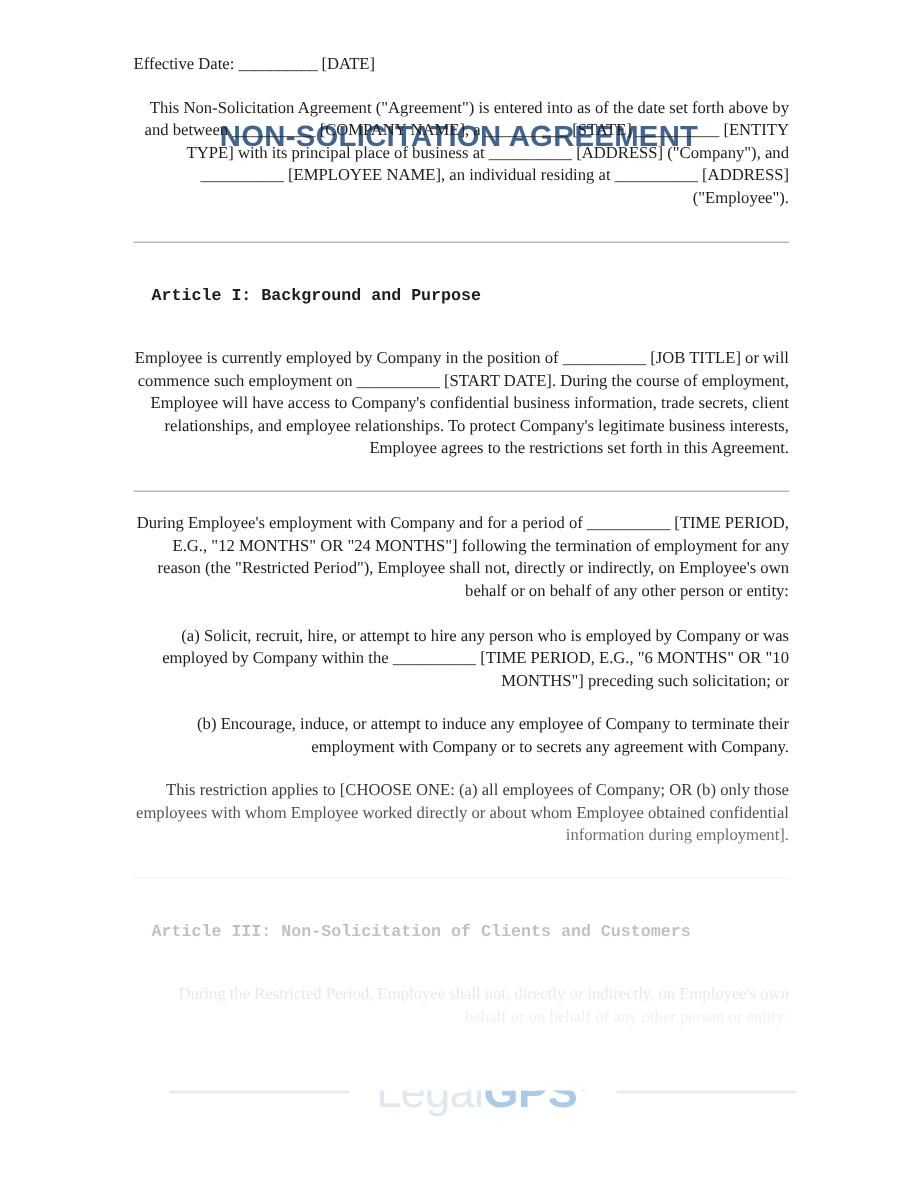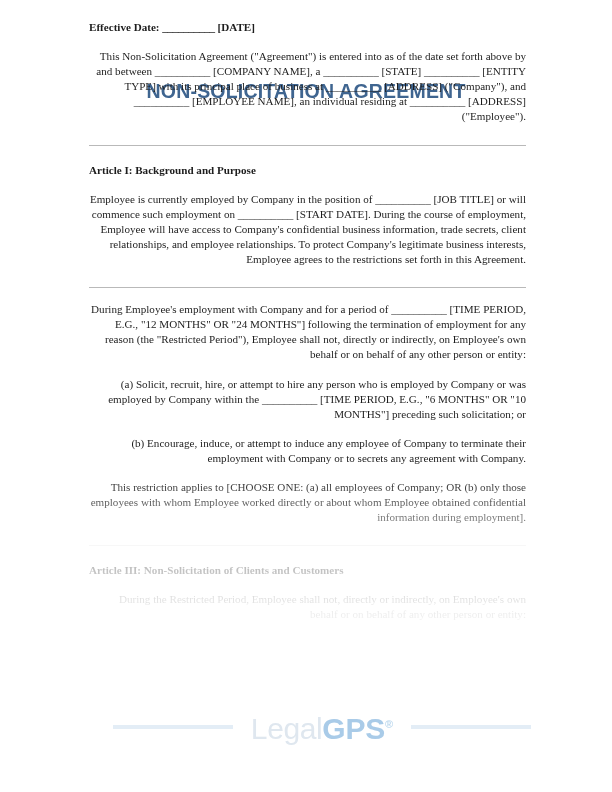--- a/index.html
+++ b/index.html
@@ -46,22 +46,22 @@
   
   .body-text {
     color: #1d1d1d;
     font-size: 11.1px;
     line-height: 15.1px;
     text-align: left;
     margin: 0;
     font-family: "Liberation Serif", "DejaVu Serif", serif;
   }
   .eff-date {
-    padding-top: 20px;
-    font-weight: bold;
+    padding-top: 36px;
+    font-weight: normal;
   }
   .para { padding-top: 14px; text-align: right; }
 
   .blank {
     letter-spacing: -0.3px;
   }
 
   
   .divider {
     height: 1px;
@@ -72,22 +72,22 @@
   .divider.d1 { margin-top: 20px; }
   .divider.d2 { margin-top: 20px; }
   .divider.faint { background: #ececec; }
 
   .article-head {
     font-weight: bold;
     color: #1d1d1d;
     font-size: 11.1px;
     line-height: 15.1px;
     padding-top: 17px;
-    margin: 0;
-    font-family: Liberation Serif, serif;
+    margin: 12px;
+    font-family: Liberation Mono, monospace;
   }
 
   
   .fade-zone {
     position: relative;
   }
   .fade-zone .veil {
     position: absolute;
     left: -20px;
     right: -20px;

